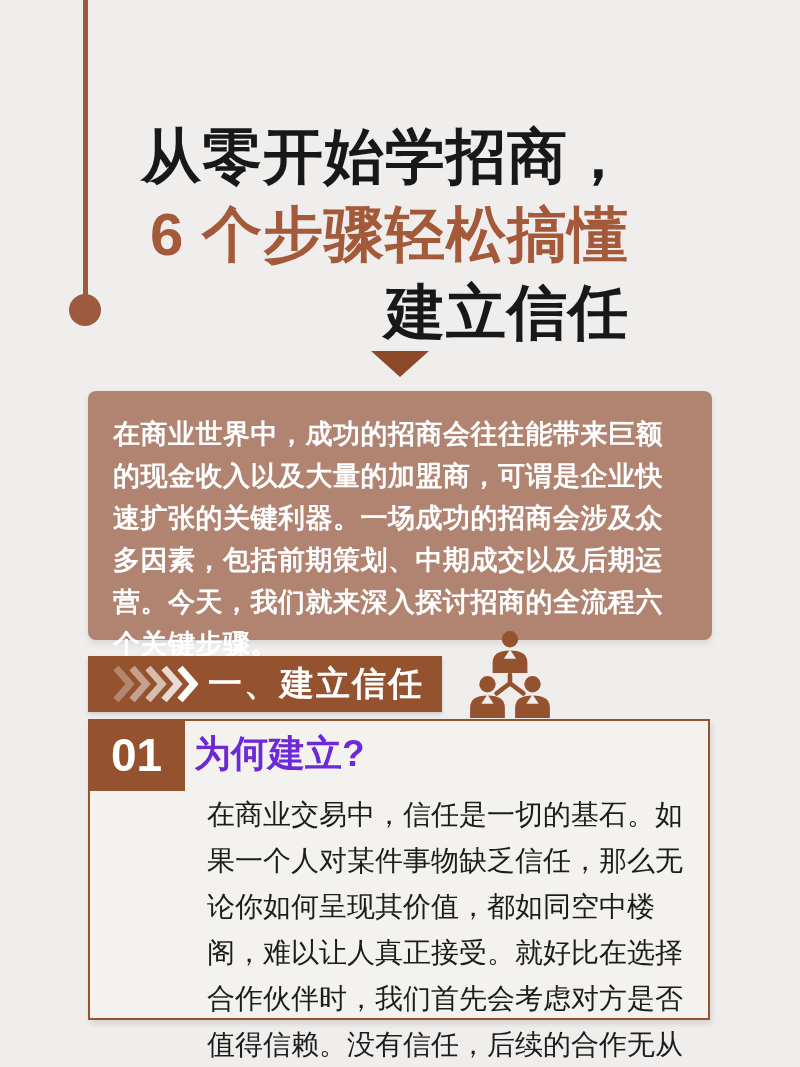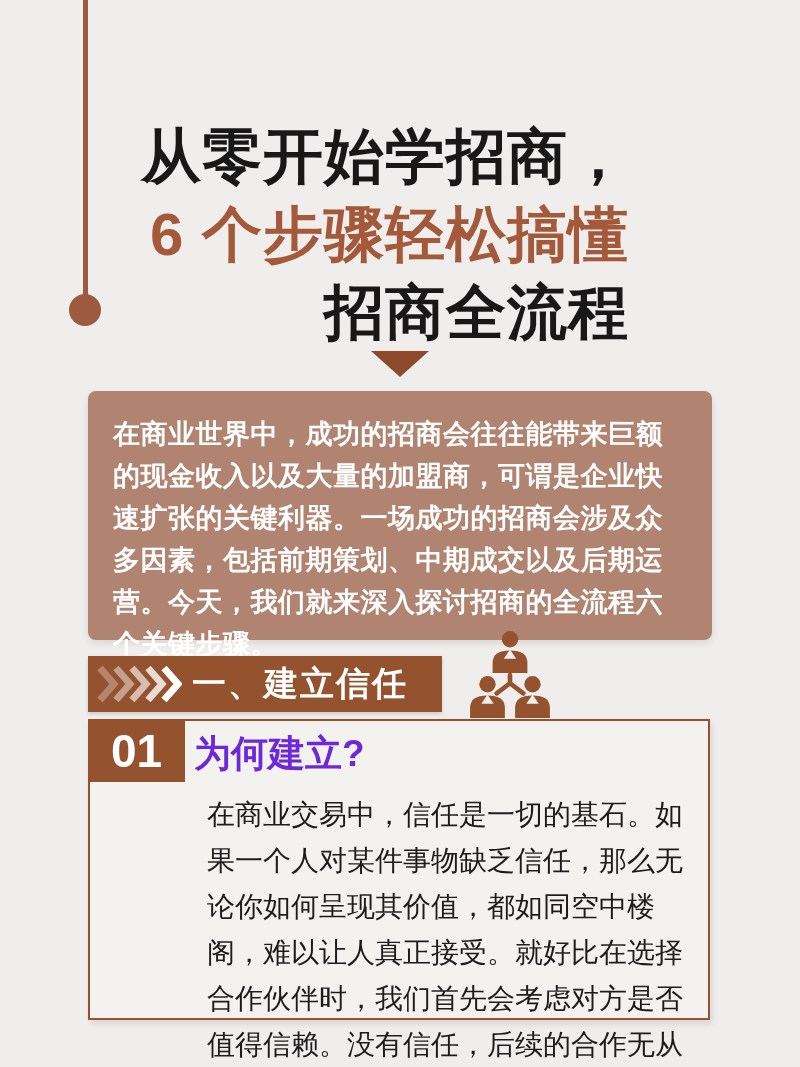--- a/index.html
+++ b/index.html
@@ -18,48 +18,48 @@
   .down-arrow{position:absolute;left:371px;top:351px;width:0;height:0;
     border-left:29px solid transparent;border-right:29px solid transparent;border-top:26px solid #8d4a2b;}
 
   
   .intro-card{position:absolute;left:88px;top:383px;width:624px;height:249px;background:#b18371;border-radius:8px;
     box-shadow:0 3px 7px rgba(0,0,0,0.10);box-sizing:border-box;padding:22px 25px;margin-top:8px;}
   .intro-card p{margin:0;color:#ffffff;font-weight:700;font-size:27px;line-height:42px;letter-spacing:0.5px;}
 
   
   .section-bar{position:absolute;left:88px;top:656px;width:354px;height:56px;background:#95522f;
-    box-shadow:0 2px 4px rgba(0,0,0,0.15);display:flex;align-items:center;padding-left:8px;box-sizing:border-box;}
+    box-shadow:0 2px 4px rgba(0,0,0,0.15);display:flex;align-items:center;padding-left:24px;box-sizing:border-box;}
   .chevrons{flex:0 0 auto;display:block;}
   .section-title{color:#ffffff;font-weight:900;font-size:34px;letter-spacing:2px;margin-left:10px;white-space:nowrap;}
 
   
   .org-icon{position:absolute;left:466px;top:630px;}
 
   
   .step-card{position:absolute;left:88px;top:719px;width:622px;height:301px;box-sizing:border-box;
     border:2px solid #95522f;background:#f3f2ef;box-shadow:2px 4px 6px rgba(0,0,0,0.10);}
-  .step-badge{position:absolute;left:88px;top:719px;width:97px;height:63px;background:#95522f;
+  .step-badge{position:absolute;left:88px;top:719px;width:97px;height:72px;background:#95522f;
     display:flex;align-items:center;justify-content:center;color:#ffffff;font-weight:700;font-size:46px;}
   .step-content{position:absolute;left:194px;top:729px;width:512px;}
   .step-heading{margin:0 0 6px 0;font-size:37px;font-weight:900;color:#6d28d9;}
   .step-body{margin:13px;font-size:28px;line-height:46px;color:#1c1c1c;}
 </style>
 </head>
 <body>
 
 <div class="page">
 
   <div class="timeline-line"></div>
   <div class="timeline-dot"></div>
 
   <h1 class="title">
     <span>从零开始学招商，</span><br>
     <span class="accent">6 个步骤轻松搞懂</span><br>
-    <span>招商全流程</span>
+    <span>建立信任</span>
   </h1>
 
   <div class="down-arrow"></div>
 
   <div class="intro-card">
     <p>在商业世界中，成功的招商会往往能带来巨额的现金收入以及大量的加盟商，可谓是企业快速扩张的关键利器。一场成功的招商会涉及众多因素，包括前期策划、中期成交以及后期运营。今天，我们就来深入探讨招商的全流程六个关键步骤。</p>
   </div>
 
   <div class="section-bar">
     <svg class="chevrons" width="86" height="40" viewBox="0 0 86 40" aria-hidden="true">

